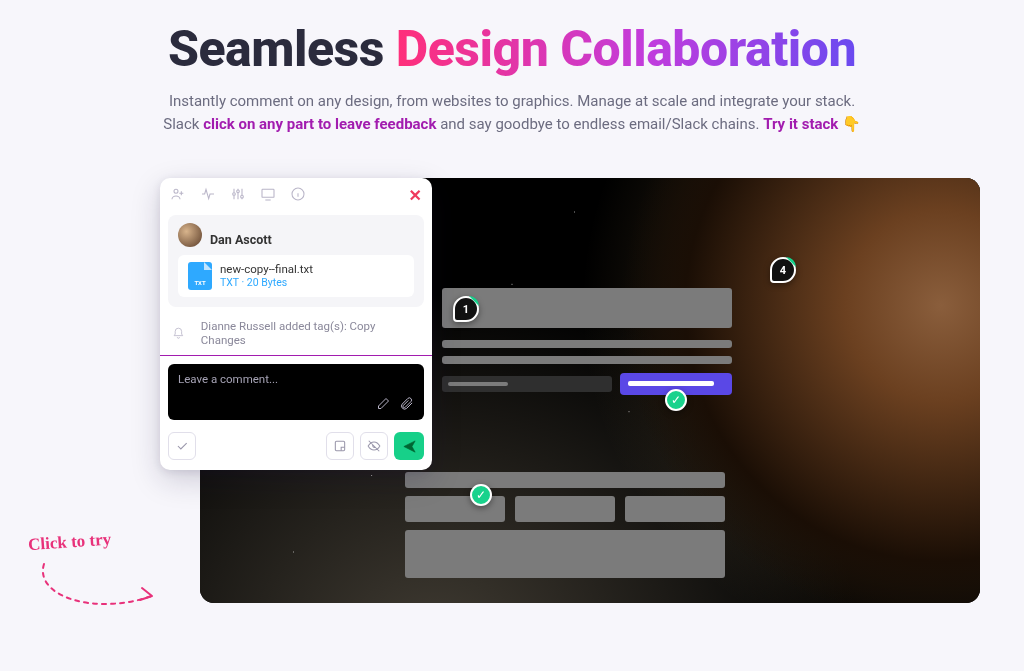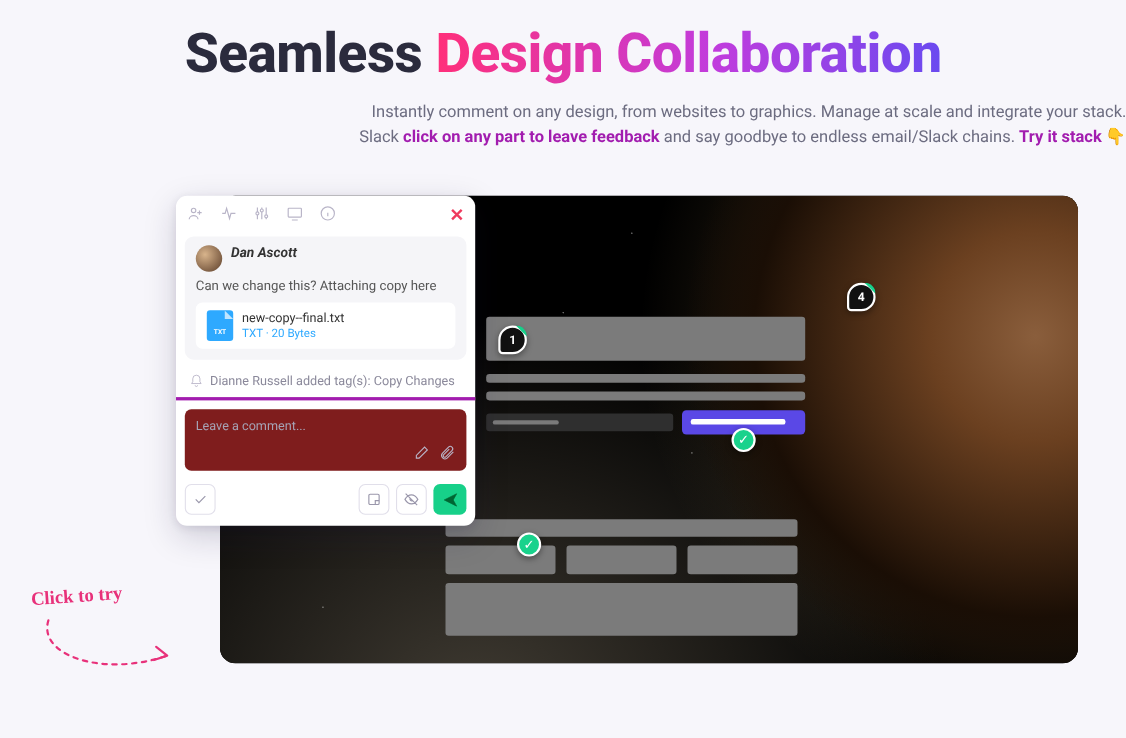--- a/index.html
+++ b/index.html
@@ -19,21 +19,21 @@
     letter-spacing: -0.5px;
   }
   .hero-title .dark { color: #2b2b3d; }
   .hero-title .gradient {
     background: linear-gradient(90deg, #ff2f7a 0%, #c13cdd 55%, #6a4af0 100%);
     -webkit-background-clip: text;
     background-clip: text;
     color: transparent;
   }
   .subtitle {
-    text-align: right;
+    text-align: center;
     color: #6c6c80;
     font-size: 15px;
     line-height: 1.55;
     margin-top: 12px;
   }
   .subtitle b { color: #a21caf; font-weight: 700; }
   .hand { display: inline-block; }
   .demo-area {
     position: absolute;
     top: 178px;
@@ -145,21 +145,21 @@
     background:#f5f5f8;
     margin: 4px 8px 8px;
     border-radius: 8px;
     padding: 8px 10px 10px;
   }
   .avatar {
     width:24px; height:24px; border-radius:50%;
     background: radial-gradient(circle at 35% 35%, #d8b48c, #5a3c28);
     display:inline-block; vertical-align:middle;
   }
-  .author-row { display:flex; align-items:flex-start; gap:8px;font-style:italic; }
+  .author-row { display:flex; align-items:flex-end; gap:8px; }
   .author-name { font-weight:700; color:#333; font-size:12.5px; }
   .comment-text { margin-top:6px; color:#555; font-size:12px; }
   .attachment {
     margin-top:8px;
     background:#fff; border-radius:6px;
     display:flex; align-items:flex-start; gap:8px;
     padding:7px 10px;
   }
   .file-ico {
     width:24px; height:28px; border-radius:3px;
@@ -169,29 +169,29 @@
     content:"TXT"; position:absolute; bottom:4px; left:0; right:0;
     text-align:center; color:#fff; font-size:6px; font-weight:700;
   }
   .file-ico::before {
     content:""; position:absolute; top:0; right:0; width:8px; height:8px;
     background:#bfe4ff; clip-path: polygon(0 0, 100% 100%, 0 100%);
   }
   .file-name { color:#333; font-size:11.5px; }
   .file-meta { color:#2ea9ff; font-size:10.5px; }
   .activity-row {
-    display:flex; align-items:center; gap:6px;
+    display:flex; align-items:center; gap:16px;
     padding: 4px 12px 8px;
     color:#8a889a; font-size:11.5px;
-    border-bottom: 3px solid #a21caf;
+    border-bottom: 1px solid #a21caf;
   }
   .bell { width:13px; height:13px; stroke:#b9b5c8; fill:none; stroke-width:1.5; }
   .input-box {
     margin: 8px 8px 6px;
-    background:#7f1d1d; border-radius:6px;
+    background:#000000; border-radius:6px;
     padding: 8px 10px 6px;
   }
   .input-placeholder { color:#a6a3b5; font-size:11.5px; }
   .input-actions { display:flex; justify-content:flex-end; gap:8px; margin-top:10px; color:#b9b5c8; }
   .input-actions svg { width:15px; height:15px; stroke:#b9b5c8; fill:none; stroke-width:1.6; }
   .panel-bottom {
     display:flex; align-items:center; justify-content:space-between;
     padding: 6px 8px 10px;
   }
   .sq-btn {
@@ -281,21 +281,20 @@
           </svg></span>
     </div>
     <span class="close-x">✕</span>
   </div>
 
   <div class="comment-block">
     <div class="author-row">
       <span class="avatar"></span>
       <span class="author-name">Dan Ascott</span>
     </div>
-    <div class="comment-text">Can we change this? Attaching copy here</div>
     <div class="attachment">
       <div class="file-ico"></div>
       <div>
         <div class="file-name">new-copy--final.txt</div>
         <div class="file-meta">TXT · 20 Bytes</div>
       </div>
     </div>
   </div>
 
   <div class="activity-row">

